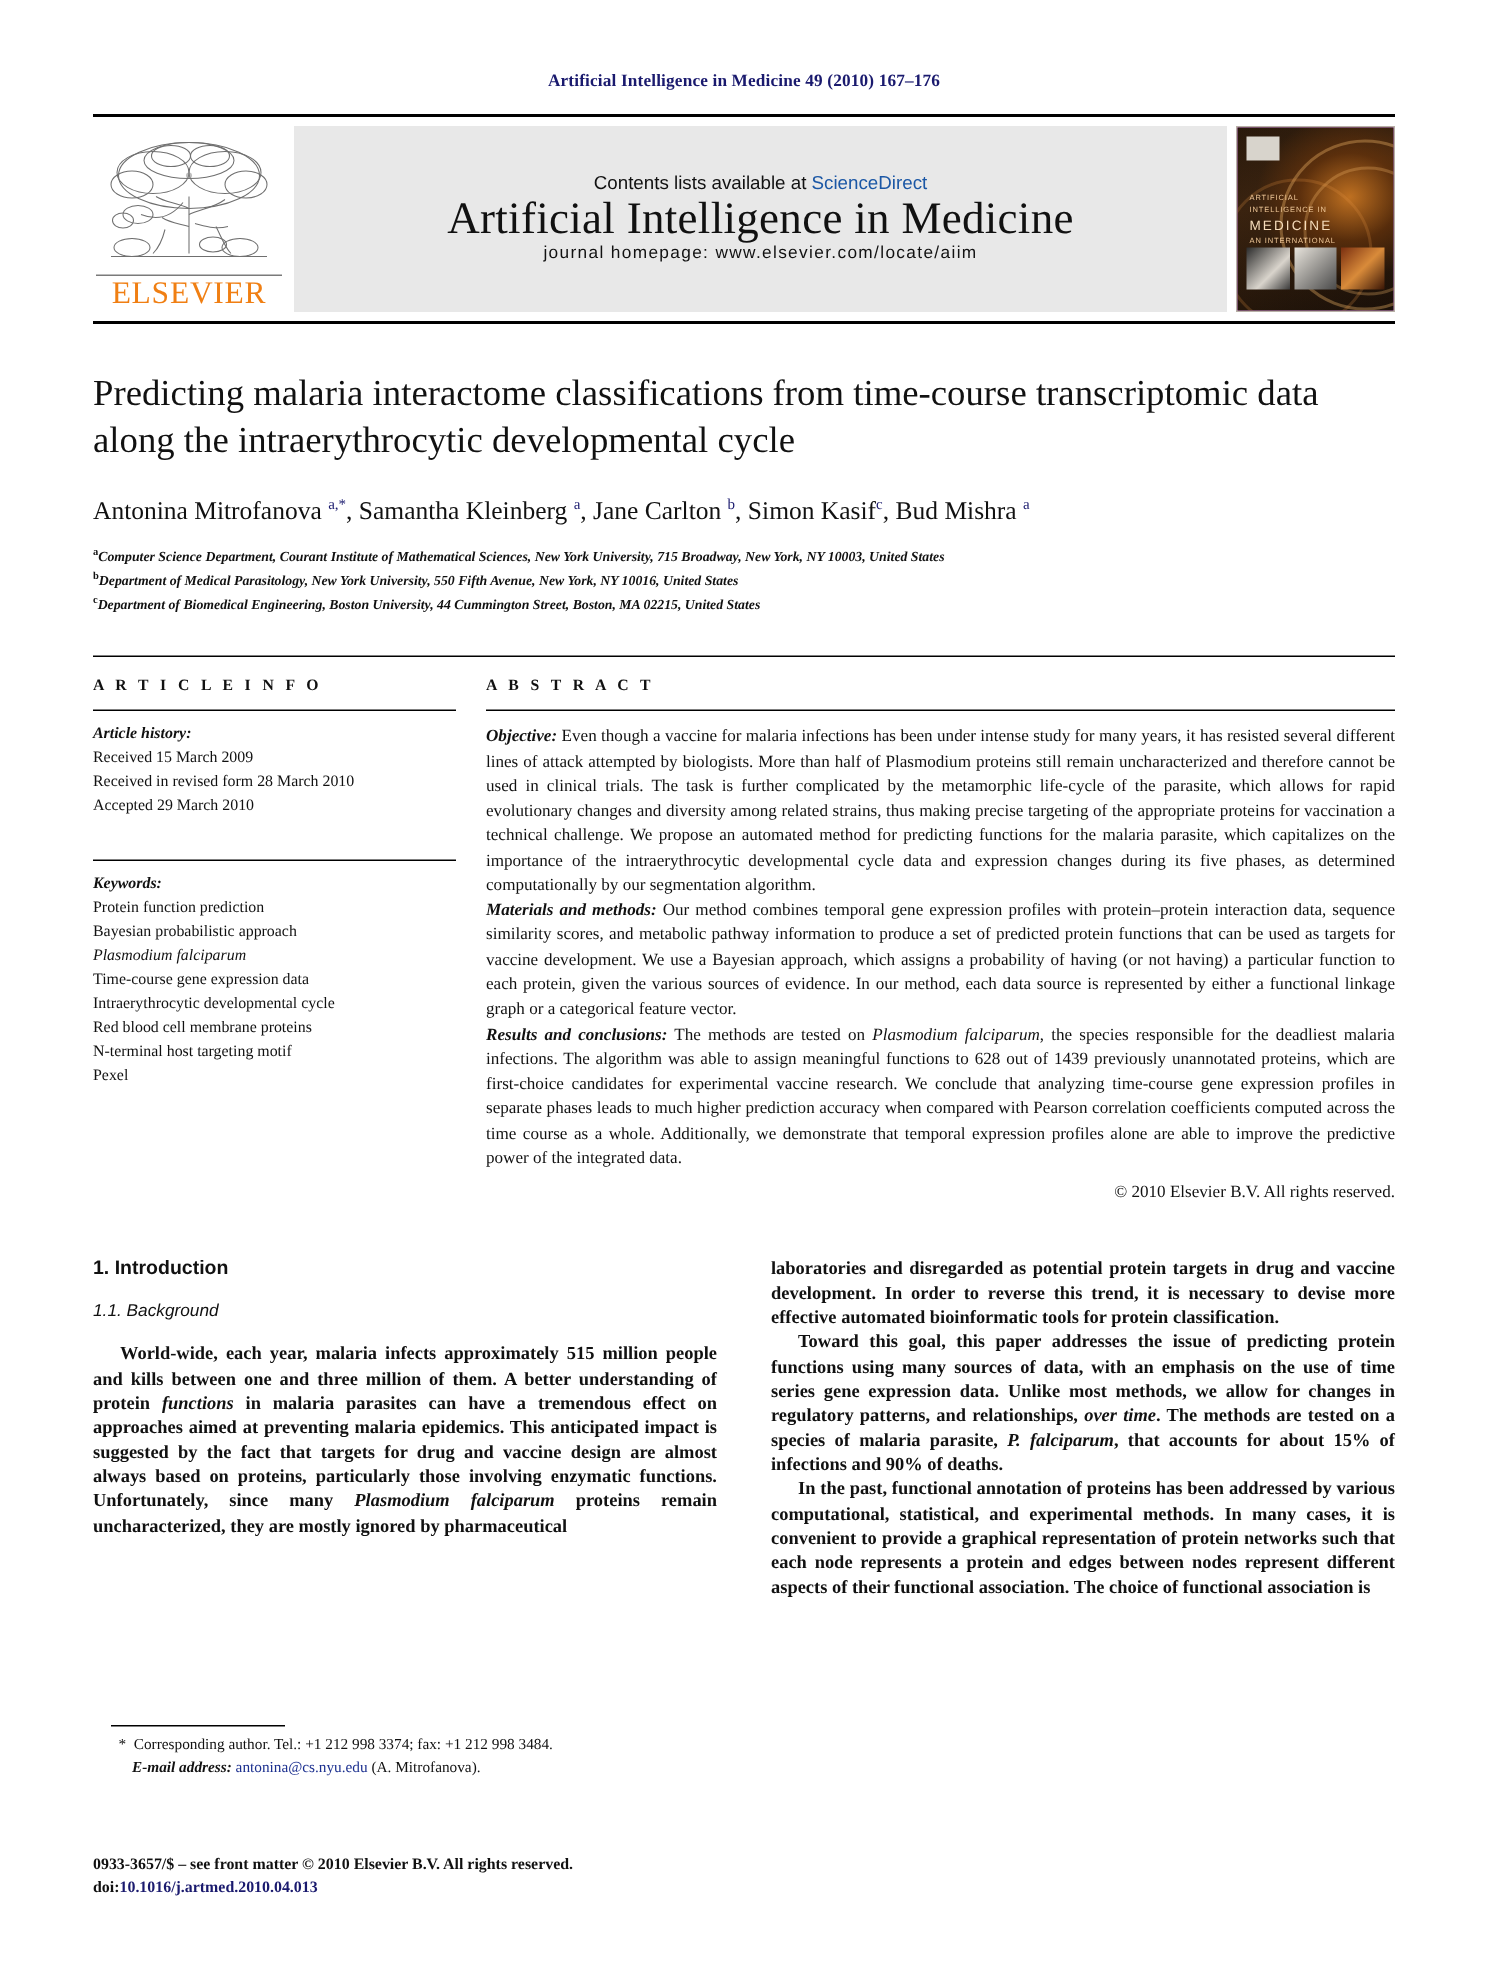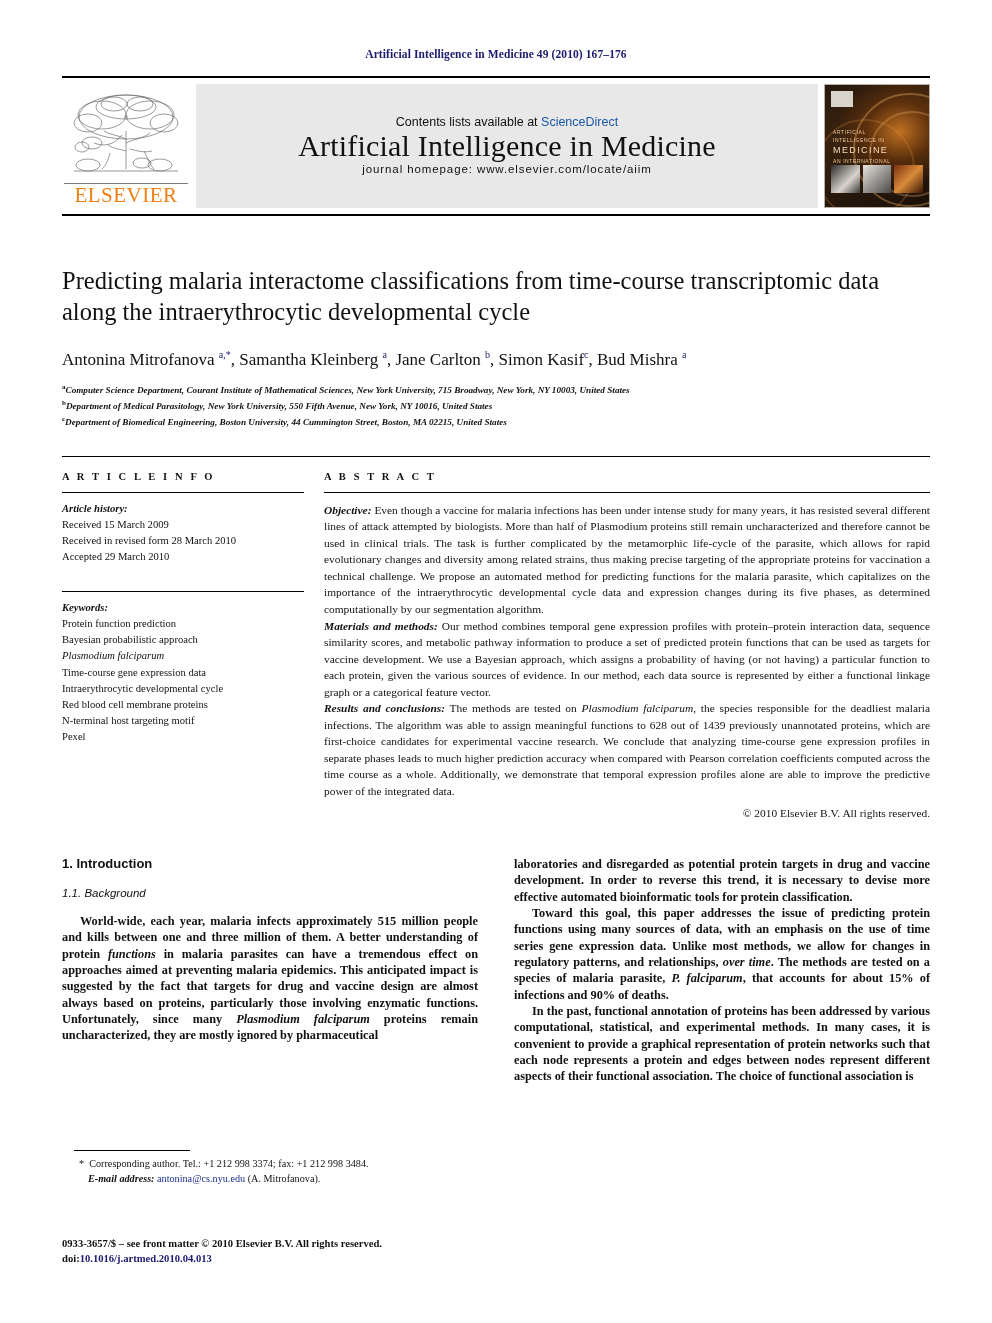--- a/index.html
+++ b/index.html
@@ -136,21 +136,21 @@
     display:block; font-size: 9px; letter-spacing: 1.4px; color:#f6ddbc; font-weight:normal;
   }
   .cover-thumb .c-strip {
     position: absolute; left: 6px; right: 6px; bottom: 14px;
     height: 28px;
     display: flex; gap: 3px;
   }
   .cover-thumb .c-strip div { flex: 1; }
 
   
-  .title-block { padding-top: 50px; }
+  .title-block { padding-top: 32px; }
   .paper-title {
     font-family: "Liberation Serif", serif;
     font-size: 24.5px;
     line-height: 1.25;
     color: #111;
     margin: 0;
     font-weight: normal;
   }
   .authors {
     margin-top: 22px;

